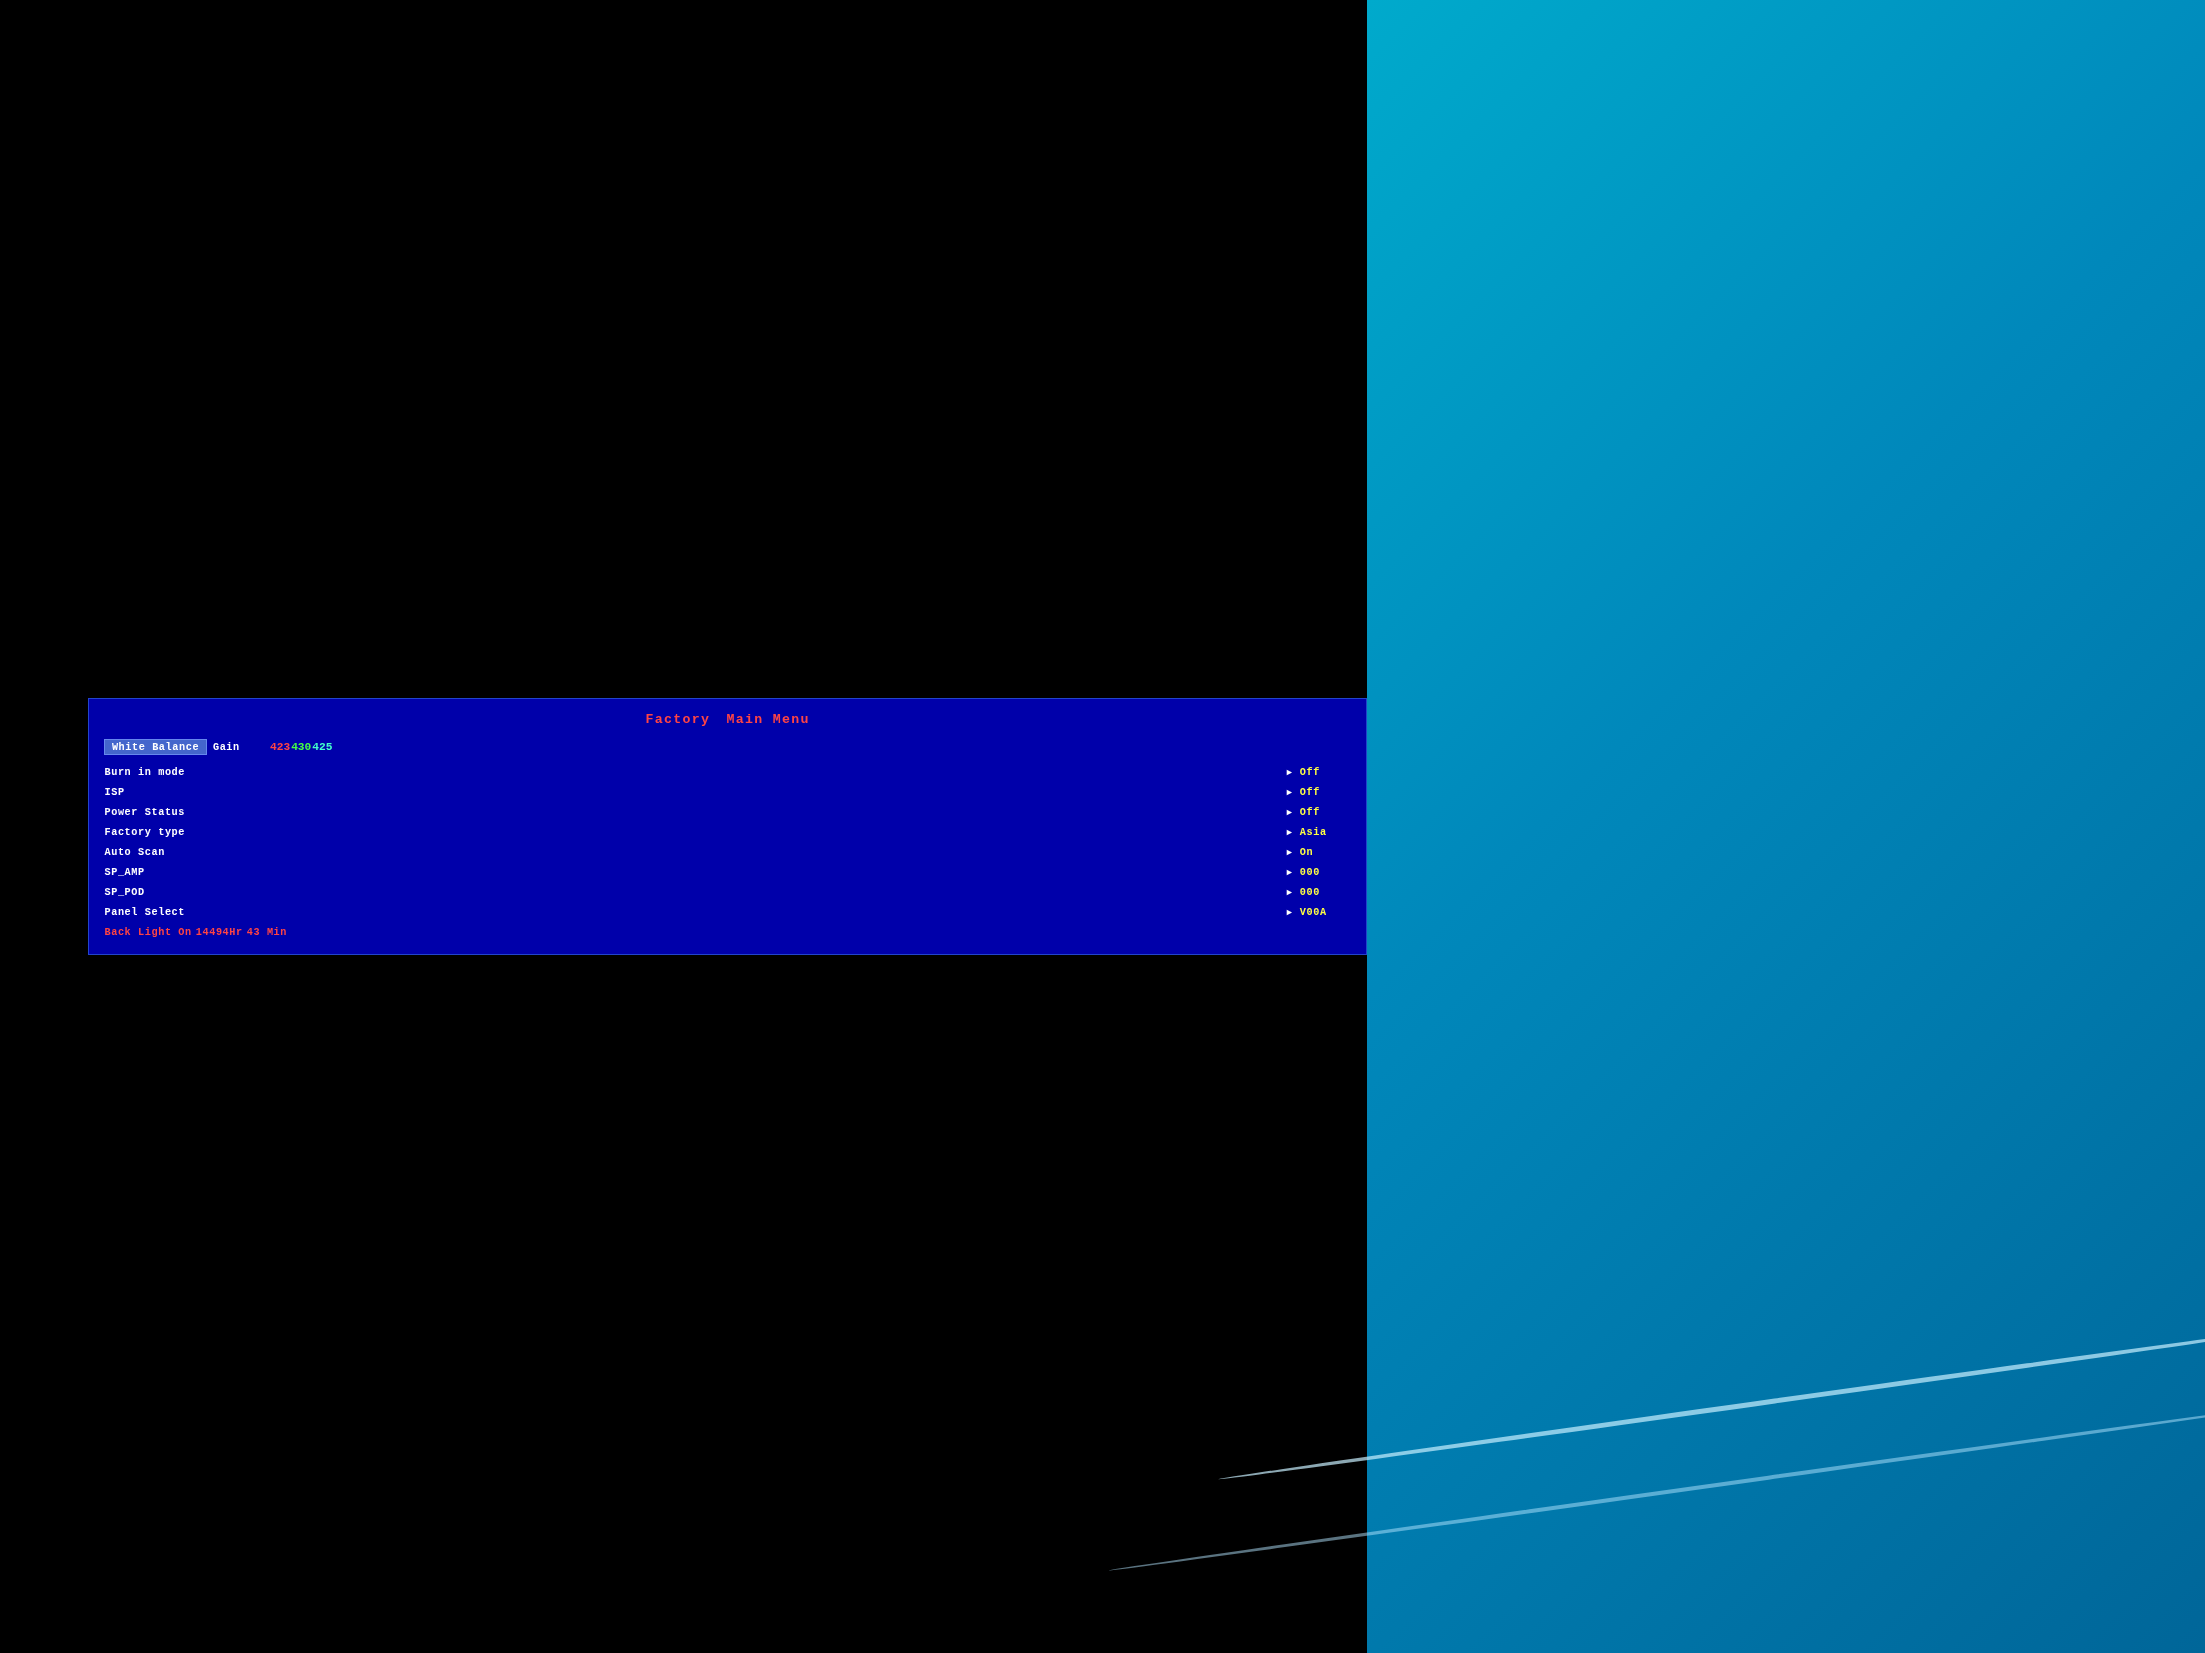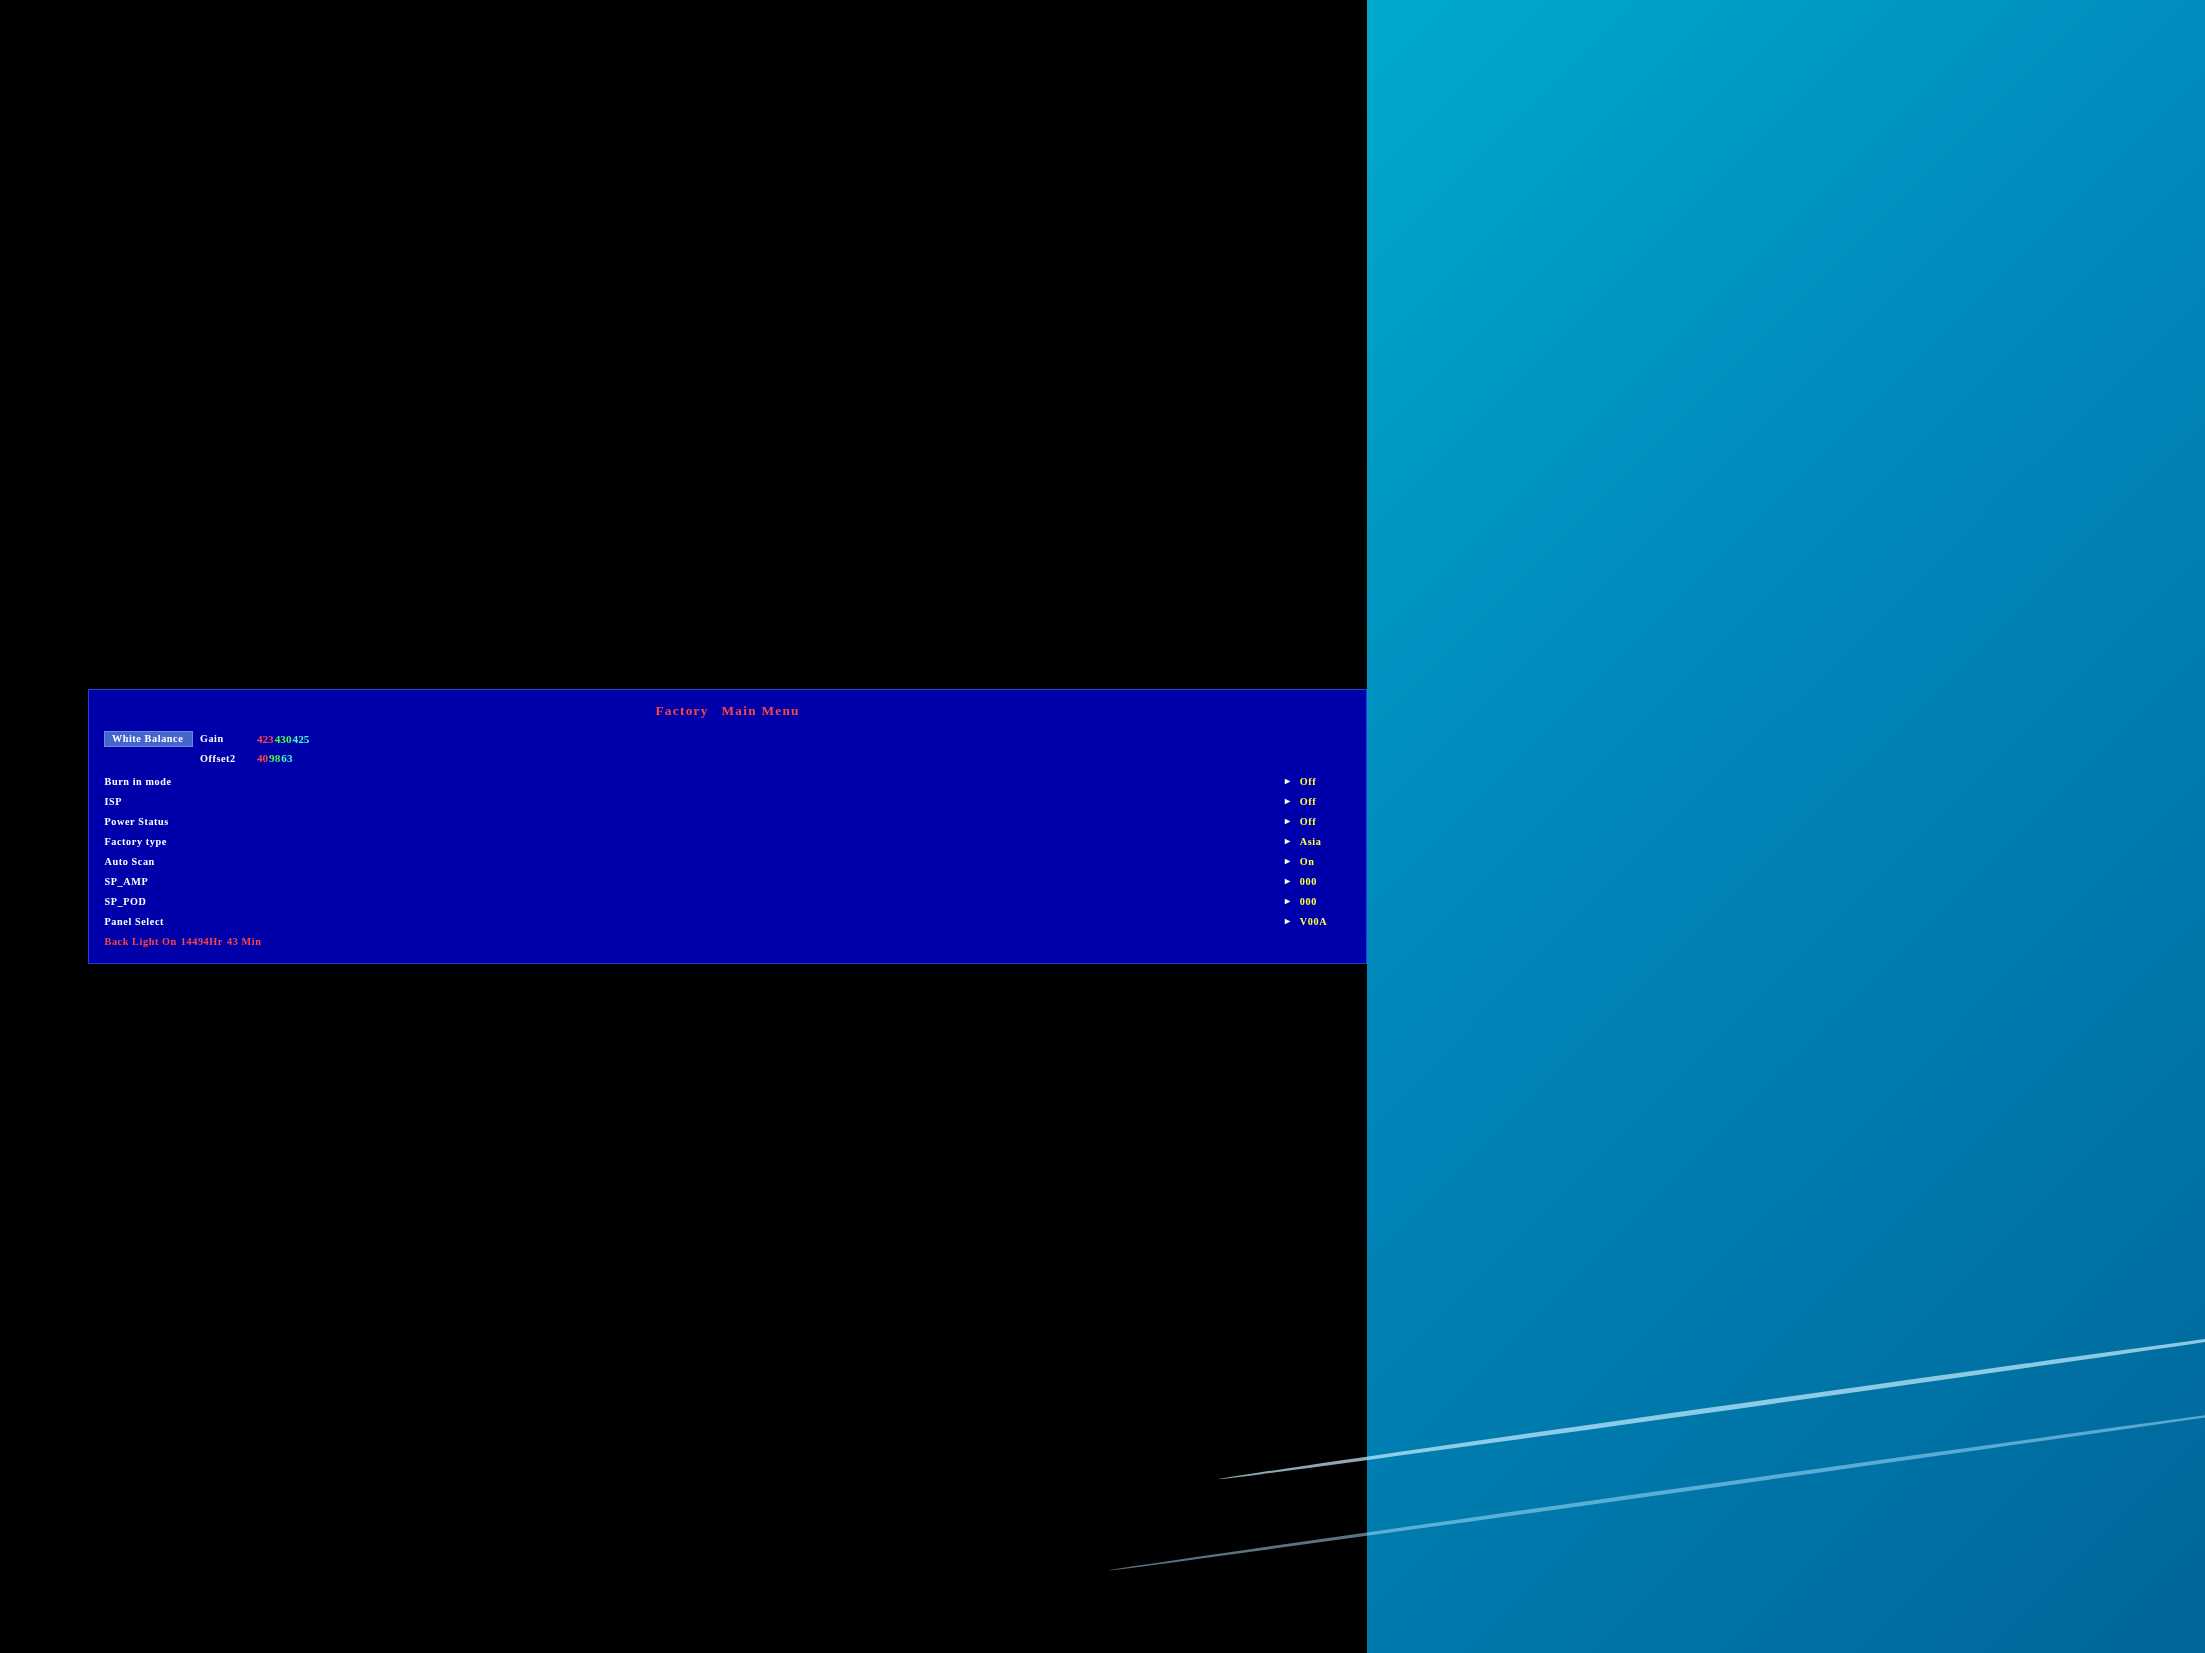--- a/index.html
+++ b/index.html
@@ -60,21 +60,20 @@
     }
 
     .menu-container {
       position: relative;
       z-index: 2;
       margin-left: 4%;
       width: 58%;
       background: #0000aa;
       border: 1.3px solid #2244cc;
       padding: 12.8px 15.3px 15.3px 15.3px;
-      font-family: Liberation Serif, serif;
     }
 
     .menu-title {
       text-align: center;
       margin-bottom: 11.5px;
     }
 
     .menu-title .factory {
       color: #ff4444;
       font-size: 1.3em;
@@ -222,29 +221,20 @@
       <div class="wb-row">
         <div class="wb-label">White Balance</div>
         <div class="wb-param">Gain</div>
         <div class="wb-values">
           <span class="val-red">423</span>
           <span class="val-green">430</span>
           <span class="val-cyan">425</span>
         </div>
       </div>
 
-      <div class="offset-row">
-        <div class="offset-spacer"></div>
-        <div class="wb-param">Offset2</div>
-        <div class="wb-values">
-          <span class="val-red">40</span>
-          <span class="val-green">98</span>
-          <span class="val-cyan">63</span>
-        </div>
-      </div>
     </div>
 
     <div class="menu-items" id="menu-items-container">
     <div class="menu-row">
           <div class="menu-row-label">Burn in mode</div>
           <div class="arrow-and-value">
             <span class="menu-row-arrow">►</span>
             <span class="menu-row-value">Off</span>
           </div>
         </div>

